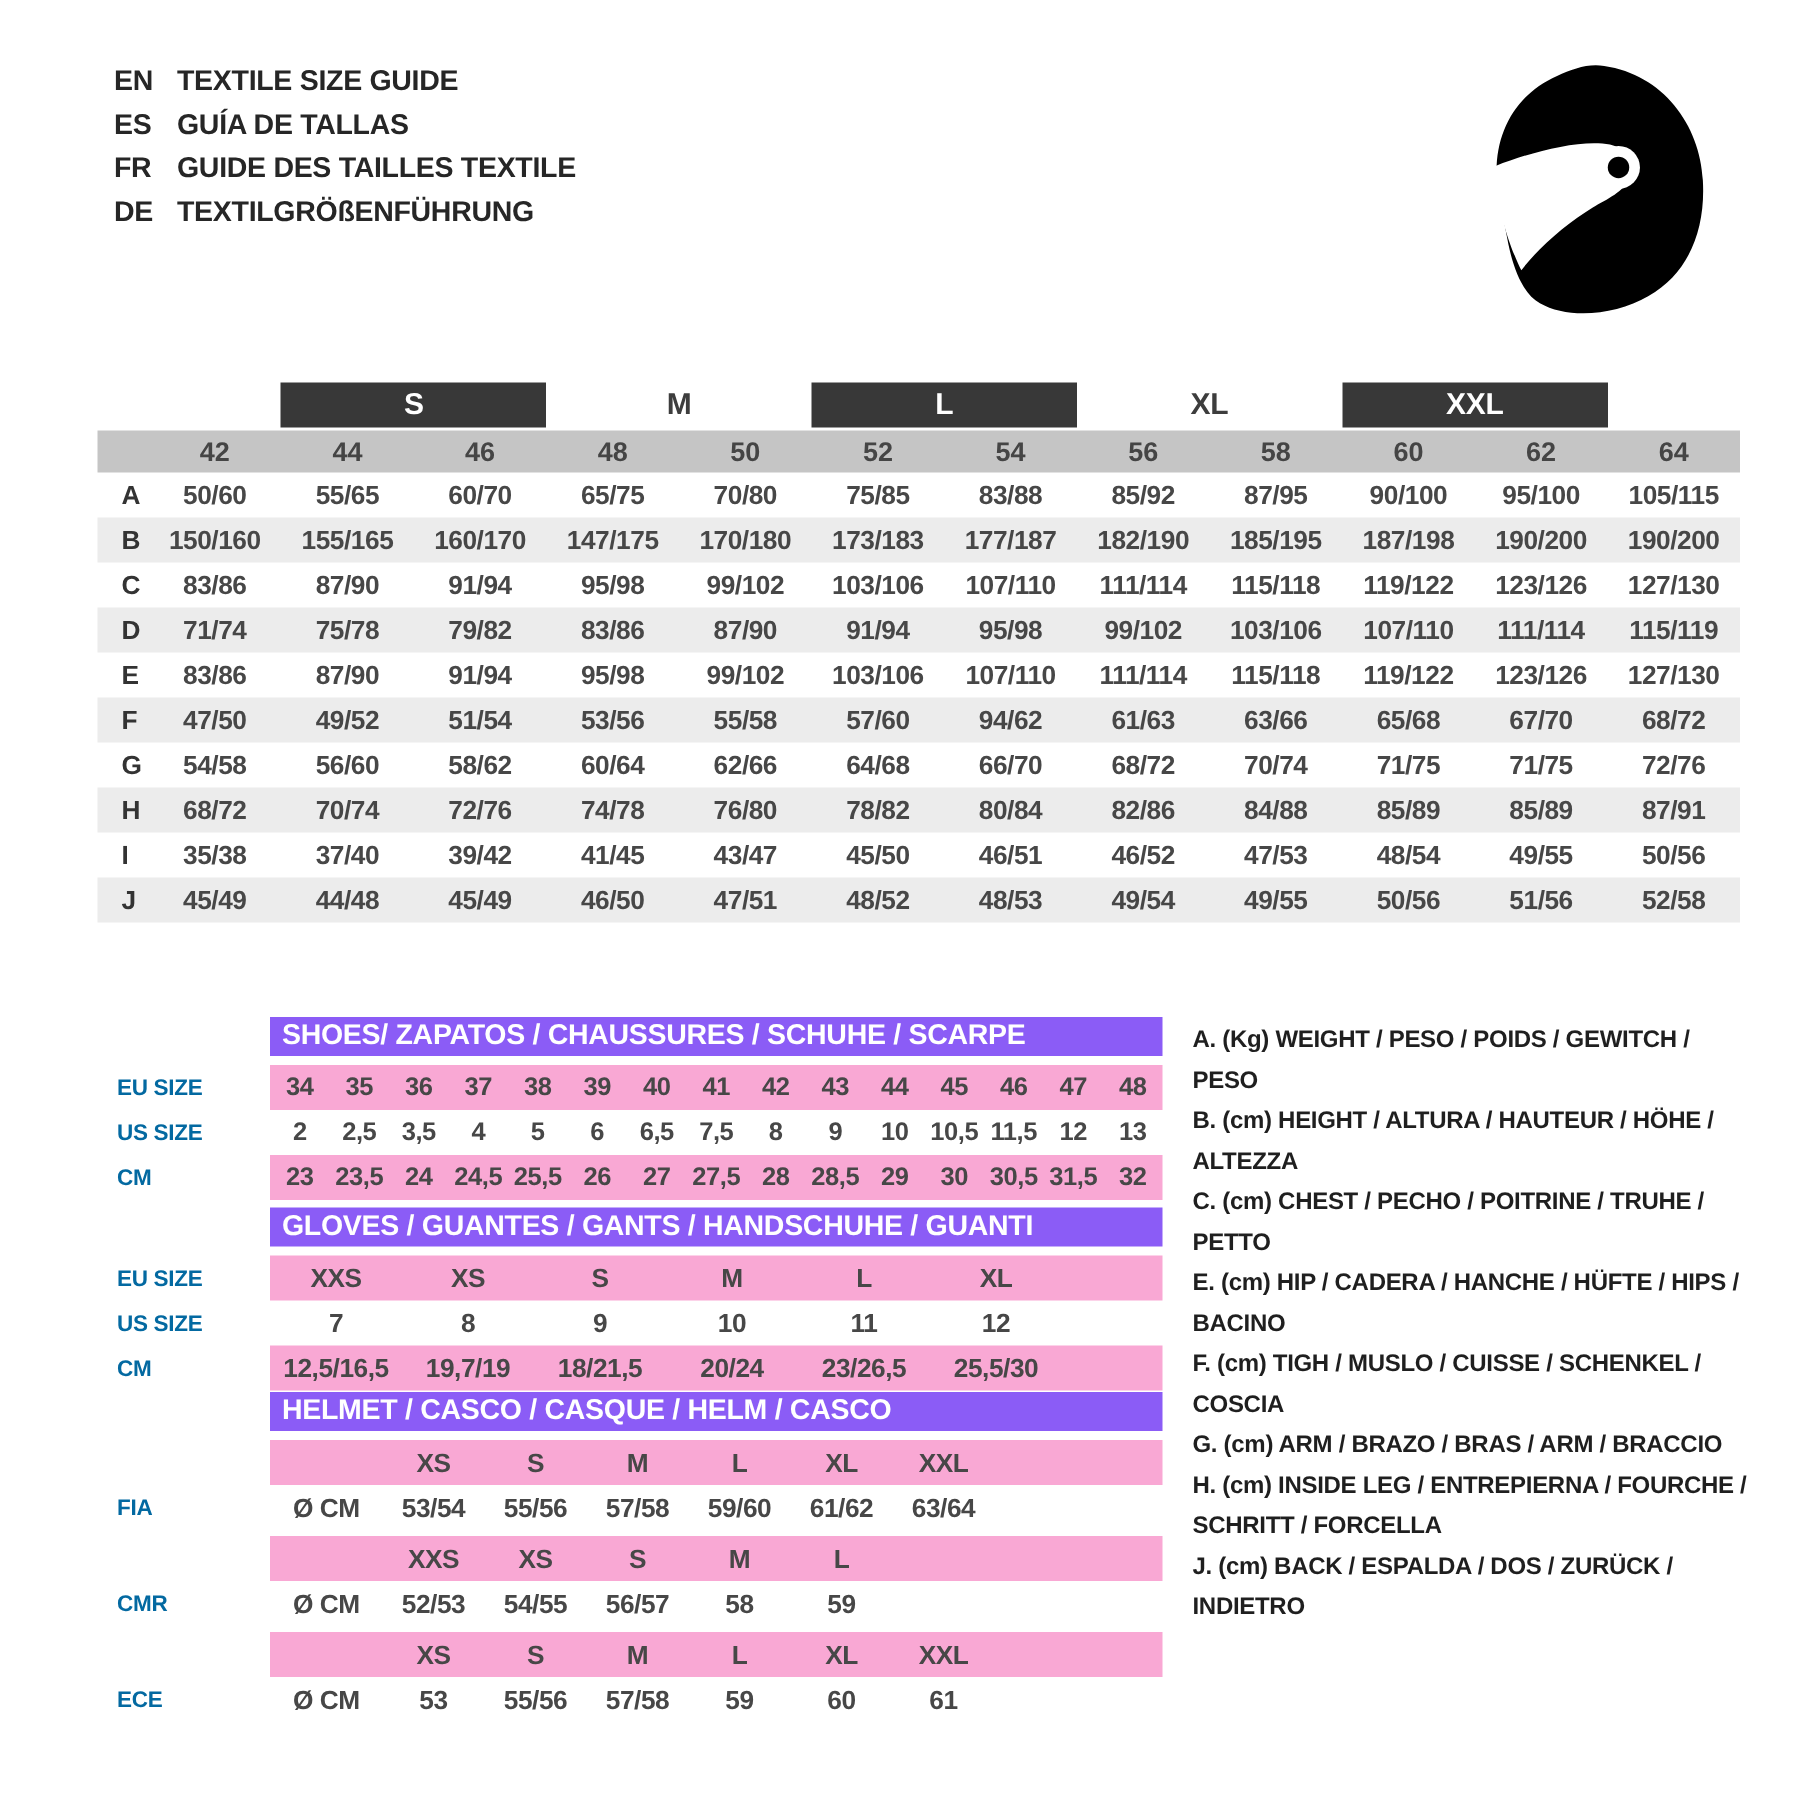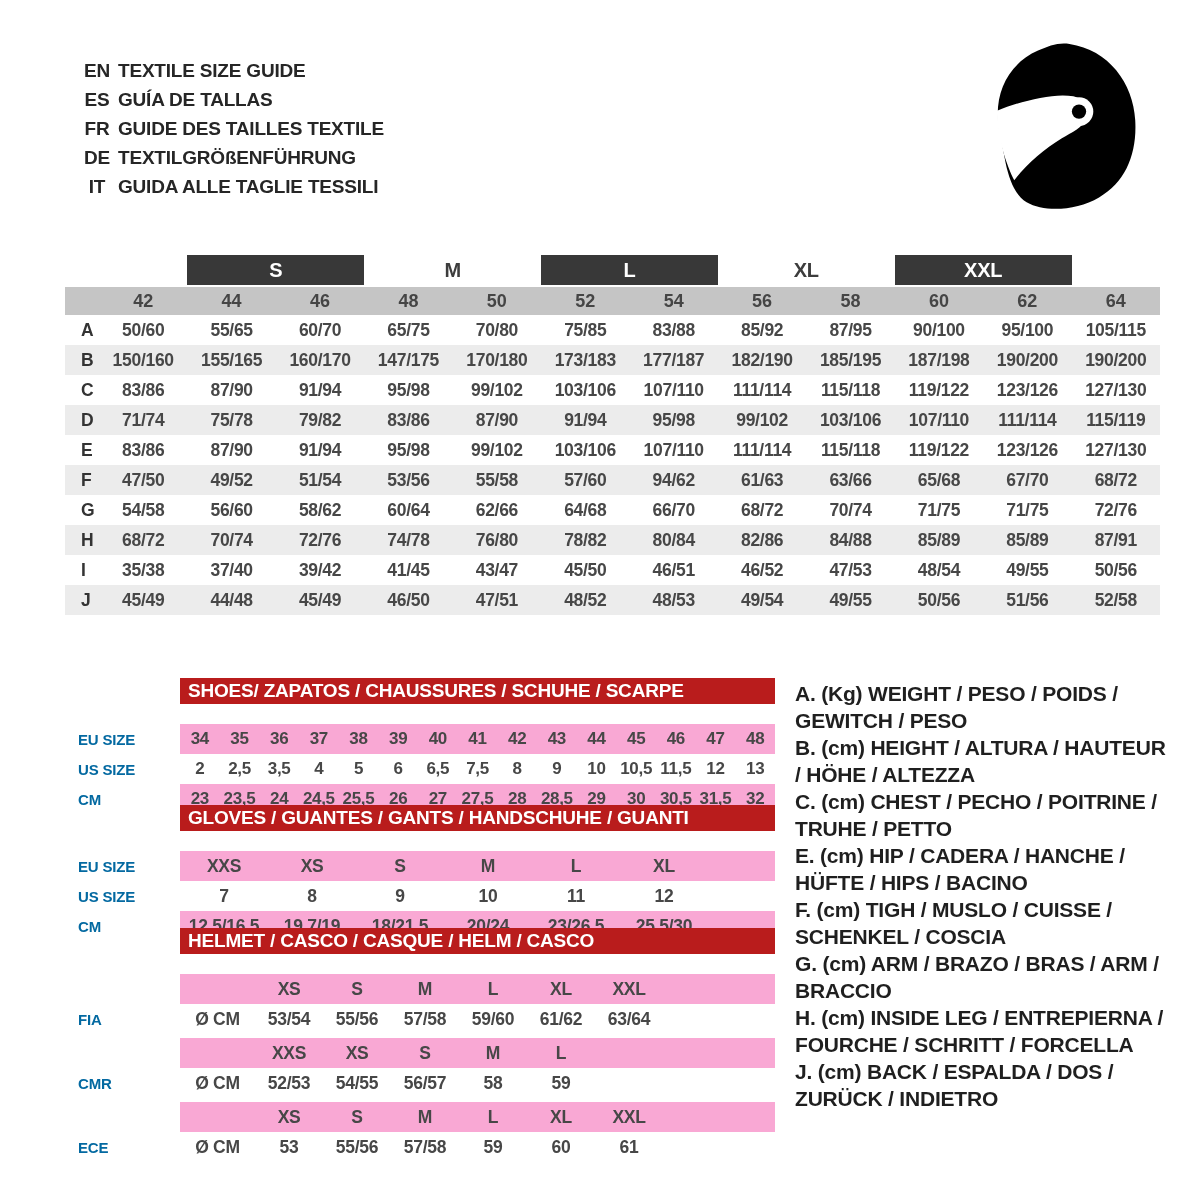--- a/index.html
+++ b/index.html
@@ -5,21 +5,21 @@
   * { margin:0; padding:0; box-sizing:border-box; }
   html,body { background:#fff; }
   body {
     width:1200px; height:1200px;
     font-family:"Liberation Sans", sans-serif;
     color:#474747;
   }
   .page { position:relative; width:1200px; height:1200px; overflow:hidden; background:#fff; }
 
   
-  .langs { position:absolute; left:76px; top:56px;text-align:center; }
+  .langs { position:absolute; left:76px; top:40px; }
   .lang-row { display:flex; height:29px; align-items:center; font-weight:700; font-size:19px; color:#262626; letter-spacing:-0.2px; }
   .lang-code { width:42px; }
 
   
   .helmet-icon { position:absolute; left:978px; top:36px; width:162px; height:176px; }
 
   
   .main-table { position:absolute; left:65px; top:255px; width:1095px; }
   .mrow { display:grid; grid-template-columns:34px repeat(12,1fr); align-items:center; text-align:center; }
   .group-row { height:30px; }
@@ -32,33 +32,33 @@
   .size-row { height:30px; font-weight:700; font-size:17.5px; letter-spacing:-0.3px; }
   .size-row.alt { background:#ececec; }
   .row-label { text-align:left; padding-left:16px; color:#333; }
 
   
   .section { position:absolute; left:65px; width:710px; }
   .shoes-section { top:678px; }
   .gloves-section { top:805px; }
   .helmet-section { top:928px; }
   .brow { display:grid; grid-template-columns:115px 595px; }
-  .bar { grid-column:2; height:26px; background:#b91c1c; color:#fff; font-weight:700; font-size:19px;
-         display:flex; align-items:center; padding-left:8px; letter-spacing:-0.2px; margin-bottom:20px; }
+  .bar { grid-column:2; height:26px; background:#8b5cf6; color:#fff; font-weight:700; font-size:19px;
+         display:flex; align-items:center; padding-left:8px; letter-spacing:-0.2px; margin-bottom:6px; }
   .blabel { font-weight:700; font-size:15px; color:#0369a1; display:flex; align-items:center; padding-left:13px; letter-spacing:-0.2px; }
   .bcells { height:30px; display:grid; align-items:center; text-align:center; font-weight:700; font-size:17.5px; letter-spacing:-0.3px; }
   .band { background:#f9a8d4; }
   .shoes-cells  { grid-template-columns:repeat(15,1fr); font-size:17px; }
   .gloves-cells { grid-template-columns:repeat(6,88px); }
   .helmet-cells { grid-template-columns:75px repeat(6,68px); }
   .gap-above { margin-top:4px; }
 
   
   .legend { position:absolute; left:795px; top:680px; width:378px; }
-  .legend-item { font-weight:700; font-size:21px; line-height:27px; color:#1f1f1f; letter-spacing:-0.2px; }
+  .legend-item { font-weight:700; font-size:16px; line-height:27px; color:#1f1f1f; letter-spacing:-0.2px; }
 </style>
 </head>
 <body>
 
 <div class="page">
 
   <div class="langs">
 
       <div class="lang-row">
         <span class="lang-code">EN</span>
@@ -73,24 +73,20 @@
       <div class="lang-row">
         <span class="lang-code">FR</span>
         <span class="lang-text">GUIDE DES TAILLES TEXTILE</span>
       </div>
 
       <div class="lang-row">
         <span class="lang-code">DE</span>
         <span class="lang-text">TEXTILGRÖßENFÜHRUNG</span>
       </div>
 
-      <div class="lang-row">
-        <span class="lang-code">IT</span>
-        <span class="lang-text">GUIDA ALLE TAGLIE TESSILI</span>
-      </div>
     </div>
 
   <svg class="helmet-icon" viewBox="0 0 170 180" xmlns="http://www.w3.org/2000/svg">
     <path fill="#000000" d="M 96 6
       C 137 12, 163 47, 165 86
       C 167 121, 155 151, 127 167
       C 103 181, 70 183, 51 172
       C 40 166, 33 150, 29 131
       L 22 95
       C 16 59, 31 27, 63 13

